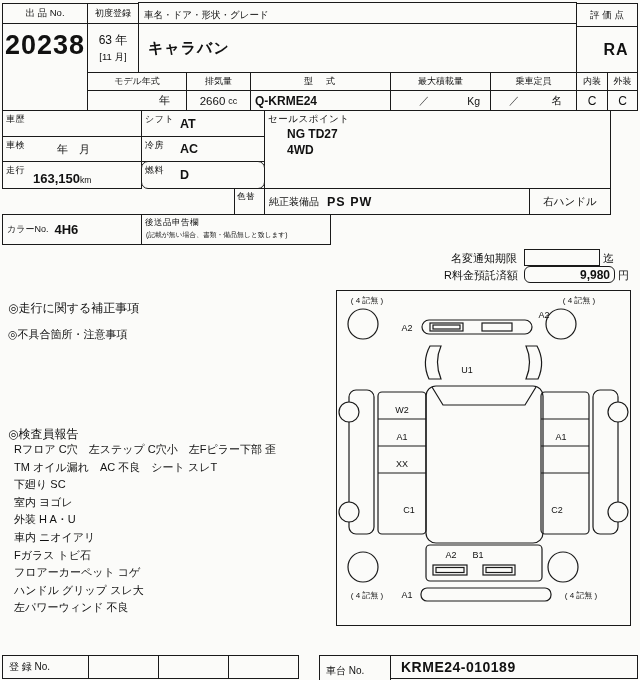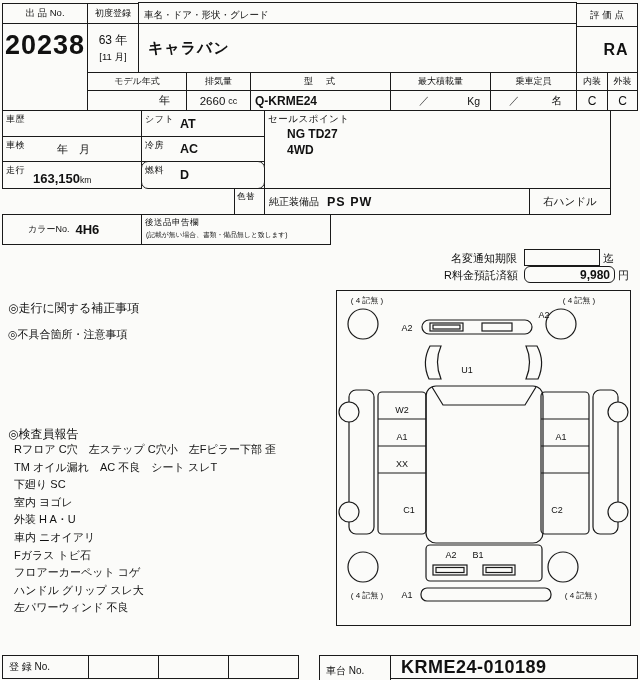--- a/index.html
+++ b/index.html
@@ -143,21 +143,21 @@
   <div class="c" style="left:264px;top:188px;width:266px;height:27px;">
     <div class="cv" style="padding-left:4px;gap:8px">
       <span style="font-size:10px">純正装備品</span>
       <span class="b" style="font-size:12.5px;letter-spacing:1px">PS PW</span>
     </div>
   </div>
   <div class="c" style="left:529px;top:188px;width:82px;height:27px;">
     <div class="cv" style="justify-content:center;font-size:10.5px">右ハンドル</div>
   </div>
 
-  <div class="c" style="left:2px;top:214px;width:140px;height:31px;padding-left:21px;">
+  <div class="c" style="left:2px;top:214px;width:140px;height:31px;">
     <div class="cv" style="padding-left:4px;gap:6px">
       <span style="font-size:9px">カラーNo.</span>
       <span class="b" style="font-size:13px">4H6</span>
     </div>
   </div>
   <div class="c" style="left:141px;top:214px;width:190px;height:31px;">
     <span class="tag" style="font-size:8.5px">後送品申告欄</span>
     <div class="t" style="left:4px;top:15px;font-size:6.8px">(記載が無い場合、書類・備品無しと致します)</div>
   </div>
 
@@ -259,16 +259,16 @@
     <div class="cv" style="padding-left:6px;font-size:10px">登 録 No.</div>
   </div>
   <div class="c" style="left:88px;top:655px;width:71px;height:24px;"></div>
   <div class="c" style="left:158px;top:655px;width:71px;height:24px;"></div>
   <div class="c" style="left:228px;top:655px;width:71px;height:24px;"></div>
 
   <div class="c" style="left:319px;top:655px;width:72px;height:32px;">
     <div class="cv" style="padding-left:6px;font-size:10px">車台 No.</div>
   </div>
   <div class="c" style="left:390px;top:655px;width:248px;height:24px;">
-    <div class="cv b" style="padding-left:10px;font-size:18px;letter-spacing:.5px">KRME24-010189</div>
+    <div class="cv b" style="padding-left:10px;font-size:14px;letter-spacing:.5px">KRME24-010189</div>
   </div>
 
 </div>
 
 </body></html>

